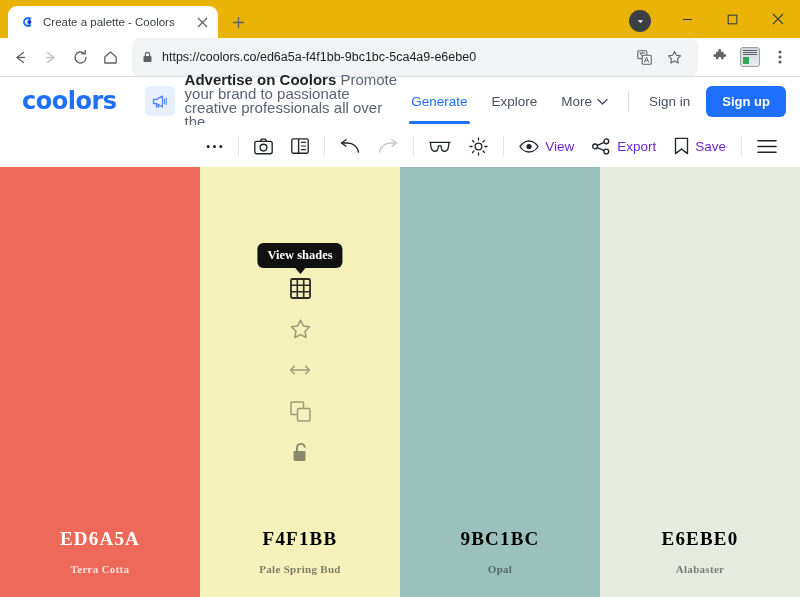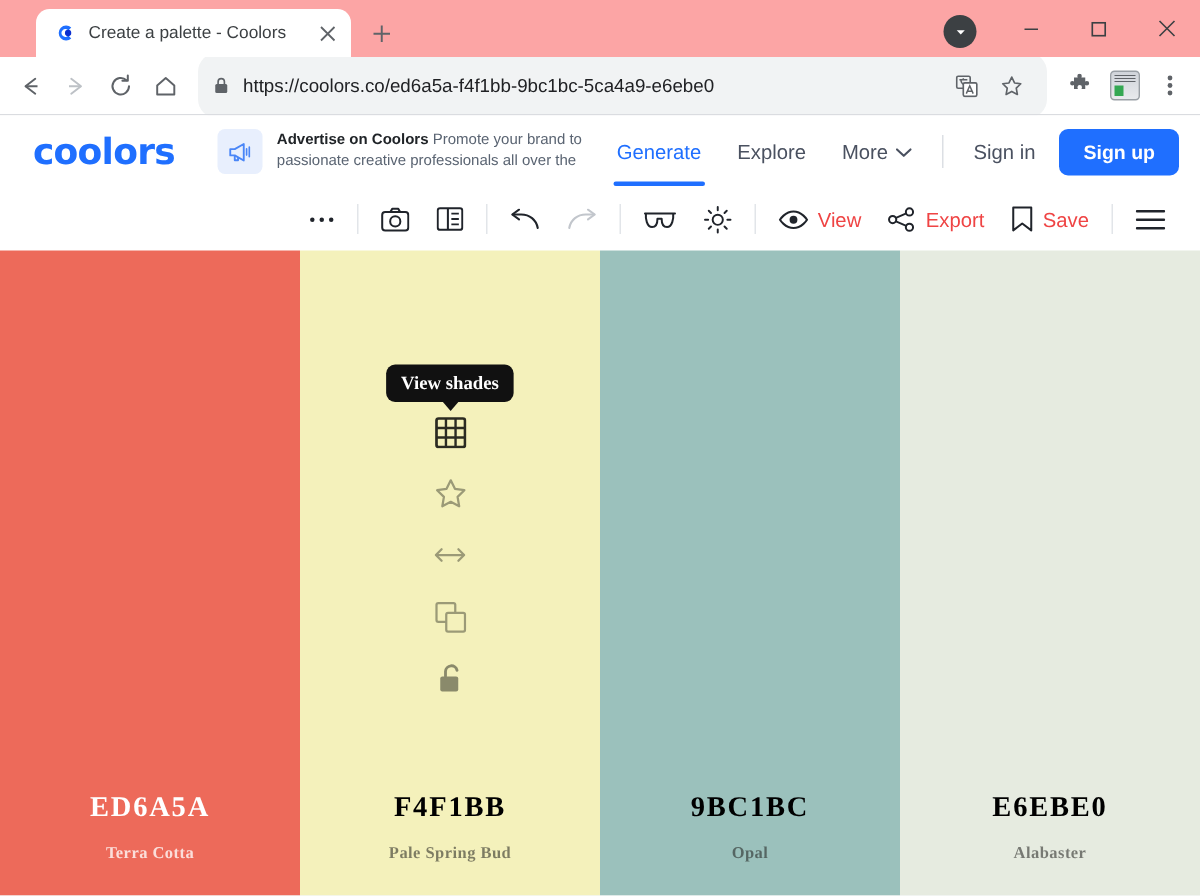--- a/index.html
+++ b/index.html
@@ -7,22 +7,22 @@
     width: 800px; height: 597px;
     font-family: "Liberation Sans", sans-serif;
     overflow: hidden;
     background: #dee1e6;
   }
 
   
   .browser { width: 800px; height: 597px; display: flex; flex-direction: column; background:#fff; }
 
   .tabstrip {
-    height: 38px; background:#fca5a5; position:relative;
-    display:flex; align-items:flex-end; padding-left:24px; flex:0 0 38px;
+    height: 38px; background:#eab308; position:relative;
+    display:flex; align-items:flex-end; padding-left:8px; flex:0 0 38px;
   }
   .tab {
     width: 210px; height: 32px; background:#fff;
     border-radius: 9px 9px 0 0;
     display:flex; align-items:center; padding: 0 8px 0 11px; gap:8px;
     position:relative;
   }
   .tab-favicon {
     width:16px; height:16px; flex:0 0 16px;
     display:flex; align-items:center; justify-content:center;
@@ -93,21 +93,21 @@
   }
   .logo {
     font-size:24px; font-weight:bold; color:#1f6fff; letter-spacing:-0.5px;
     margin-left:8px; margin-right:28px; font-family:"DejaVu Sans", sans-serif;
   }
   .ad-block { display:flex; align-items:center; gap:10px; flex:1; }
   .ad-icon {
     width:30px;height:30px;border-radius:5px;background:#e8effd;
     display:flex;align-items:center;justify-content:center;flex:0 0 30px;
   }
-  .ad-text { font-size:10px; line-height:14px; color:#5a6472; max-width:290px; }
+  .ad-text { font-size:15px; line-height:14px; color:#5a6472; max-width:290px; }
   .ad-text b { color:#202428; }
   .nav { display:flex; align-items:center; gap:0; }
   .nav-item {
     font-size:13.5px; color:#4a5160; padding: 14px 12px; position:relative;
     white-space:nowrap; display:flex; align-items:center; gap:5px;
   }
   .nav-item.active { color:#1f6fff; }
   .nav-item.active::after{
     content:""; position:absolute; left:10px; right:10px; bottom:-1px; height:2.5px;
     background:#1f6fff; border-radius:2px;
@@ -118,21 +118,21 @@
     background:#1f6fff; color:#fff; font-size:13px; font-weight:bold;
     padding:8px 16px; border-radius:6px; white-space:nowrap; margin-left:4px;
   }
 
   .tool-row {
     height:42px; flex:0 0 42px; display:flex; align-items:center;
     justify-content:flex-end; padding-right:14px; gap:0; background:#fff;
   }
   .tool {
     display:flex;align-items:center;justify-content:center;gap:6px;
-    padding:0 9px; height:42px; color:#ef4444; font-size:13.5px; white-space:nowrap;
+    padding:0 9px; height:42px; color:#6d28d9; font-size:13.5px; white-space:nowrap;
   }
   .tool.muted { color:#c2c6cc; }
   .tool-sep { width:1px; height:20px; background:#e2e5e9; margin:0 6px; }
 
   
   .palette { flex:1; display:flex; min-height:0; }
   .swatch {
     flex:1 1 0; position:relative; display:flex; flex-direction:column;
     align-items:center; justify-content:flex-end; padding-bottom:22px;font-family:Liberation Serif, serif;
   }

